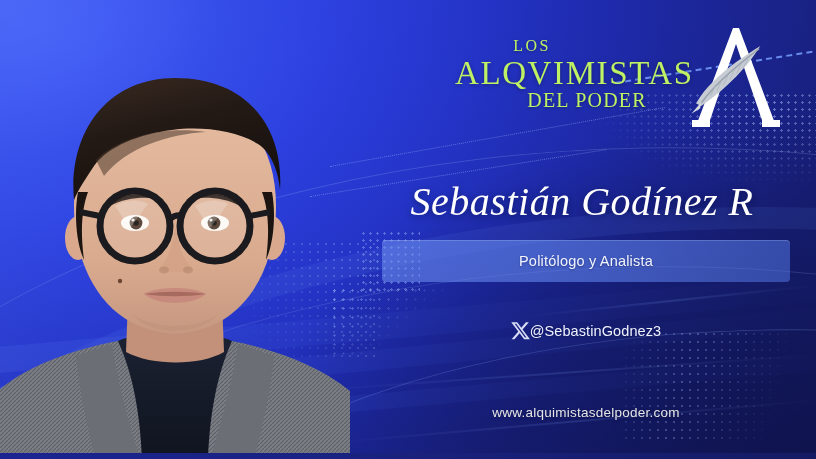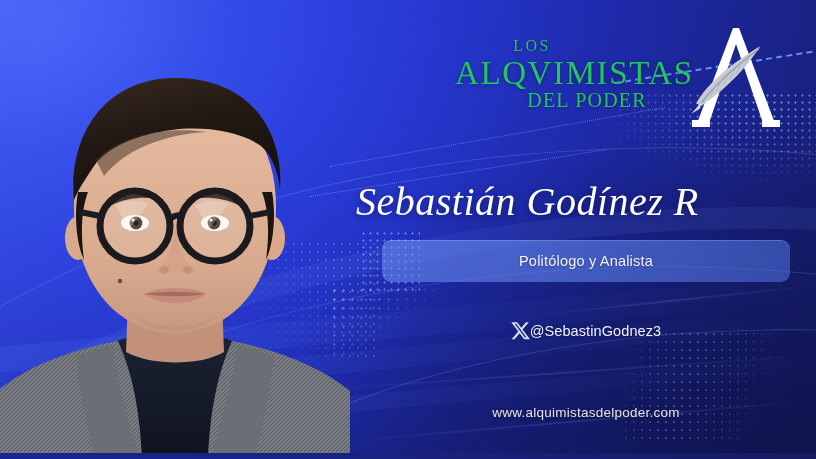--- a/index.html
+++ b/index.html
@@ -160,21 +160,21 @@
     top: 24px;
     width: 345px;
     height: 112px;
   }
   .logo-words {
     position: absolute;
     left: 0; top: 14px;
     width: 206px;
     text-align: center;
     font-family: "Liberation Serif", serif;
-    color: #22c55e;
+    color: #bef264;
     line-height: 1;
   }
   .logo-los {
     font-size: 16px;
     letter-spacing: 2.5px;
     margin-left: -52px;
     margin-bottom: 3px;
     text-shadow: 0 1px 3px rgba(0,0,0,0.35);
   }
   .logo-main {
@@ -207,35 +207,36 @@
     height: 459px;
     pointer-events: none;
   }
 
   
   .person-name {
     position: absolute;
     left: 356px;
     top: 178px;
     width: 452px;
+    text-align: center;
     font-family: "Liberation Serif", serif;
     font-style: italic;
     font-size: 40px;
     color: #ffffff;
     letter-spacing: 0.5px;
     text-shadow: 0 2px 6px rgba(8,14,60,0.55);
     white-space: nowrap;
   }
   .role-bar {
     position: absolute;
     left: 382px;
     top: 240px;
     width: 408px;
     height: 42px;
-    border-radius: 9px;
+    border-radius: 4px;
     background: linear-gradient(100deg, rgba(112,146,240,0.55) 0%, rgba(96,132,235,0.62) 40%, rgba(84,120,230,0.52) 100%);
     box-shadow: inset 0 1px 0 rgba(190,210,255,0.25);
     display: flex;
     align-items: center;
     justify-content: center;
   }
   .role-text {
     font-size: 14.5px;
     color: #f2f5ff;
     letter-spacing: 0.2px;

